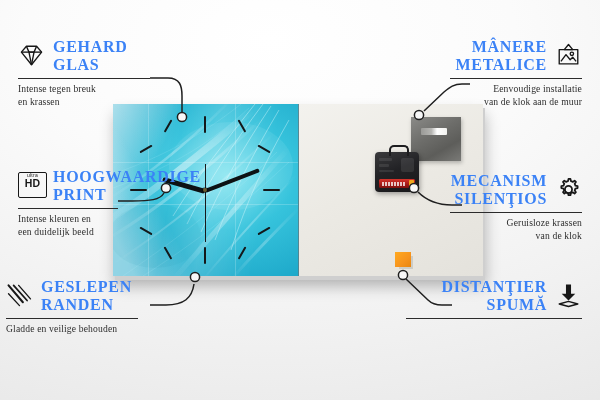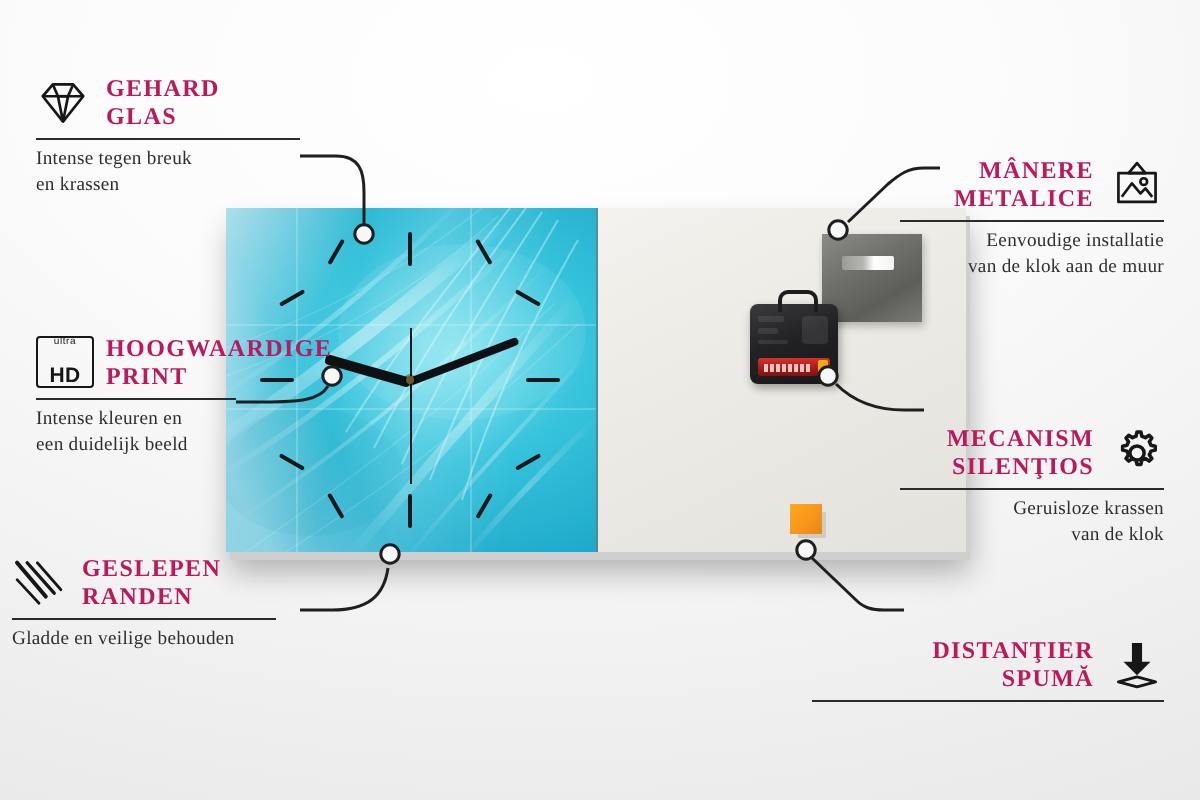--- a/index.html
+++ b/index.html
@@ -77,32 +77,32 @@
     background:repeating-linear-gradient(90deg,rgba(255,255,255,.75) 0 2px,transparent 2px 3px);}
   .spacer-foam{
     position:absolute;left:96px;top:148px;width:16px;height:15px;
     background:linear-gradient(135deg,#ffa91f 0%,#f6931c 60%,#e8860f 100%);
     box-shadow:3px 3px 0 -1px rgba(190,190,185,.65);
   }
 
   
   .callout{position:absolute;}
   .co-head{display:flex;align-items:center;gap:8px;}
-  .co-title{font-size:12px;letter-spacing:.7px;color:#be185d;line-height:1.12;font-weight:700;}
+  .co-title{font-size:16px;letter-spacing:.7px;color:#3b82f6;line-height:1.12;font-weight:700;}
   .co-rule{height:1.3px;background:#2b2b2b;margin-top:4px;}
   .co-desc{font-size:9.6px;color:#2e2e2e;line-height:1.33;margin-top:4px;letter-spacing:.15px;}
   .ico{width:27px;height:27px;flex:0 0 27px;color:#171717;}
   .ico svg{display:block;width:100%;height:100%;}
-  .right .co-head{flex-direction:row;justify-content:flex-end;margin-top:41px;}
+  .right .co-head{flex-direction:row;justify-content:flex-end;}
   .right .co-title{text-align:right;}
   .right .co-desc{text-align:right;}
 
   .hd-box{
     width:27px;height:24px;border:1.6px solid #171717;border-radius:2px;
-    display:flex;flex-direction:column;align-items:center;justify-content:space-between;line-height:1;
+    display:flex;flex-direction:column;align-items:center;justify-content:flex-start;line-height:1;
   }
   .hd-ultra{font-size:5px;letter-spacing:.3px;font-family:"Liberation Sans",sans-serif;}
   .hd-main{font-size:10.5px;font-weight:700;font-family:"Liberation Sans",sans-serif;letter-spacing:.2px;}
 
   .leader{position:absolute;left:0;top:0;width:600px;height:400px;pointer-events:none;}
 </style>
 </head>
 <body>
 
 <div class="stage">

